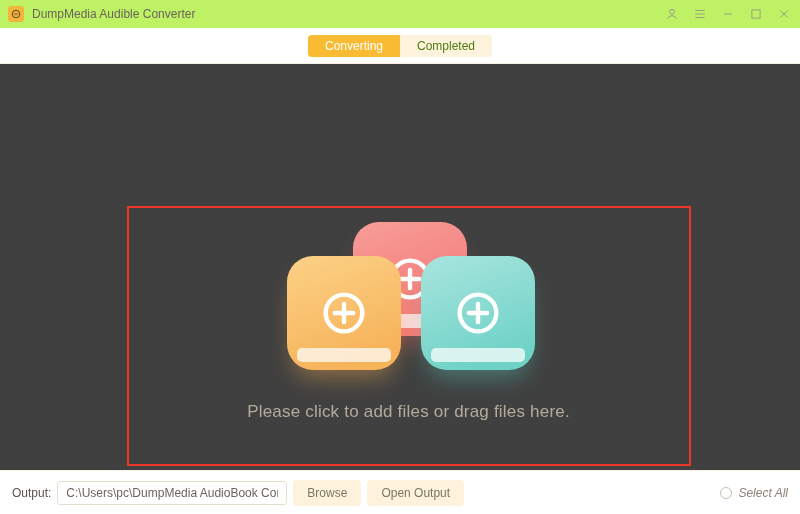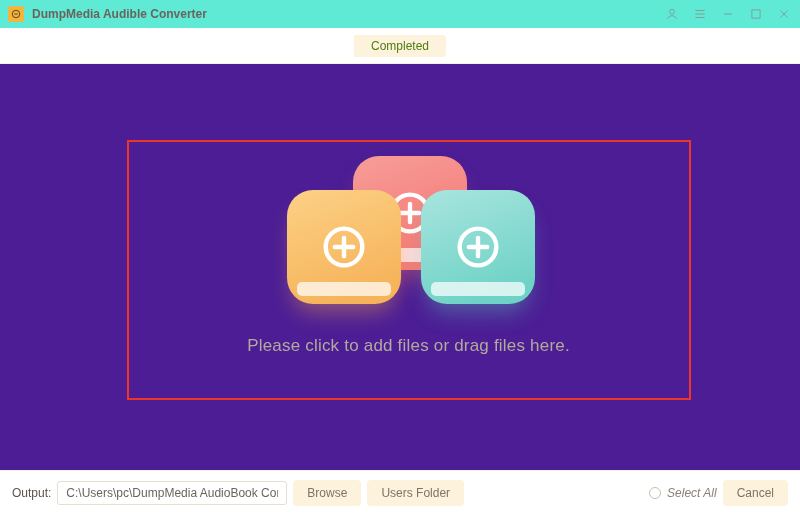--- a/index.html
+++ b/index.html
@@ -2,27 +2,26 @@
 <html><head>
 <meta charset="utf-8">
 <style>
   * { box-sizing: border-box; margin: 0; padding: 0; }
   html, body { width: 800px; height: 514px; overflow: hidden; font-family: "Segoe UI", Arial, sans-serif; }
   body { background: #fff; display: flex; flex-direction: column; }
 
   
   .titlebar {
     height: 28px;
-    background: #5eead4;
+    background: #bef264;
     display: flex;
     align-items: center;
     padding: 0 8px;
     font-size: 12px;
     color: #6b645e;
-    font-weight: bold;
   }
   .app-icon {
     width: 16px; height: 16px;
     background: #f4b53e;
     border-radius: 3px;
     margin-right: 8px;
     display: flex; align-items: center; justify-content: center;
   }
   .app-icon svg { width: 10px; height: 10px; }
   .window-controls {
@@ -57,23 +56,23 @@
   .tab.right { border-radius: 0 4px 4px 0; }
   .tab.active {
     background: #f8bb33;
     color: #fff;
     font-weight: 500;
   }
 
   
   .main {
     flex: 1;
-    background: #4c1d95;
-    display: flex;
-    align-items: center;
+    background: #404040;
+    display: flex;
+    align-items: flex-end;
     justify-content: center;
     padding: 10px 0 4px 17px;
   }
   .dropzone {
     width: 564px;
     height: 260px;
     border: 2px solid #ed3528;
     display: flex;
     flex-direction: column;
     align-items: center;
@@ -202,20 +201,23 @@
     </div>
     <div class="win-ctrl">
       <svg viewBox="0 0 24 24">
           <path d="M6 6l12 12M18 6L6 18"></path>
         </svg>
     </div>
   </div>
 </div>
 
 <div class="tabs-row">
+  <div class="tab left active">
+    <span>Converting</span>
+  </div>
   <div class="tab right">
     <span>Completed</span>
   </div>
 </div>
 
 <div class="main">
   <div class="dropzone">
     <div class="books">
       <div class="book pink">
         <svg viewBox="0 0 24 24">
@@ -240,23 +242,20 @@
   </div>
 </div>
 
 <div class="footer">
   <span class="output-label">Output:</span>
   <input class="path-input" type="text" readonly="" value="C:\Users\pc\DumpMedia AudioBook Converte" style="">
   <button class="btn">
     <span>Browse</span>
   </button>
   <button class="btn">
-    <span>Users Folder</span>
+    <span>Open Output</span>
   </button>
   <div class="spacer"></div>
   <label class="select-all">
     <span class="radio-dot"></span>
     <span>Select All</span>
   </label>
-  <button class="btn">
-    <span>Cancel</span>
-  </button>
 </div>
 
 </body></html>

